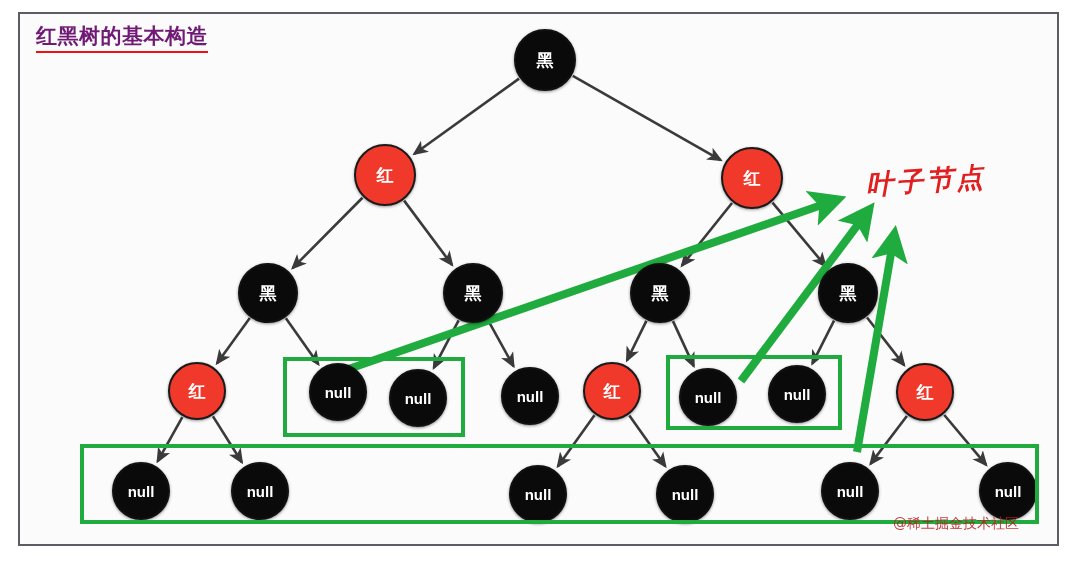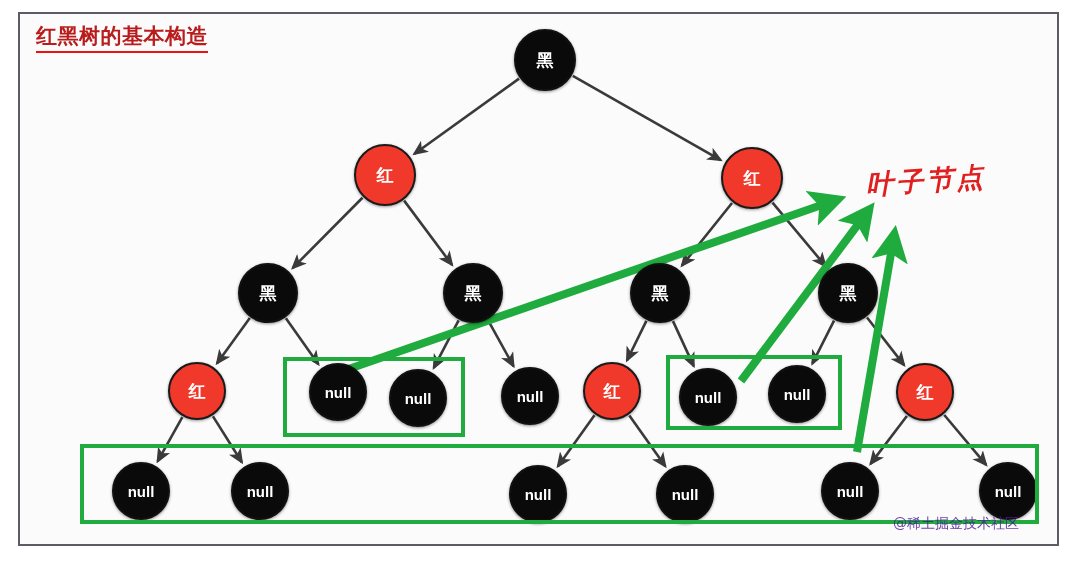--- a/index.html
+++ b/index.html
@@ -65,21 +65,21 @@
   .node-label-null {
     font-size: 15px;
     font-family: "Liberation Sans", "DejaVu Sans", sans-serif;
     font-weight: bold;
     text-align: right;
   }
   #page-title {
     position: absolute;
     left: 36px;
     top: 22px;
-    color: #b91c1c;
+    color: #701a75;
     font-size: 21px;
     font-weight: bold;
     font-family: "DejaVu Sans", "Liberation Sans", sans-serif;
     letter-spacing: 0.5px;
     border-bottom: 2px solid #ef1111;
     padding-bottom: 1px;
     white-space: nowrap;
   }
   #leaf-annotation {
     position: absolute;
@@ -91,21 +91,21 @@
     font-style: italic;
     font-family: "DejaVu Serif", "Liberation Serif", serif;
     letter-spacing: 3px;
     white-space: nowrap;
     transform: rotate(-4deg);
   }
   #watermark {
     position: absolute;
     left: 893px;
     top: 515px;
-    color: #4c1d95;
+    color: #b91c1c;
     font-size: 14px;
     font-family: "DejaVu Sans", "Liberation Sans", sans-serif;
     white-space: nowrap;
     opacity: 0.85;
   }
   .group-box {
     position: absolute;
     border: 4px solid #1fab3d;
     box-sizing: border-box;
     background: transparent;

